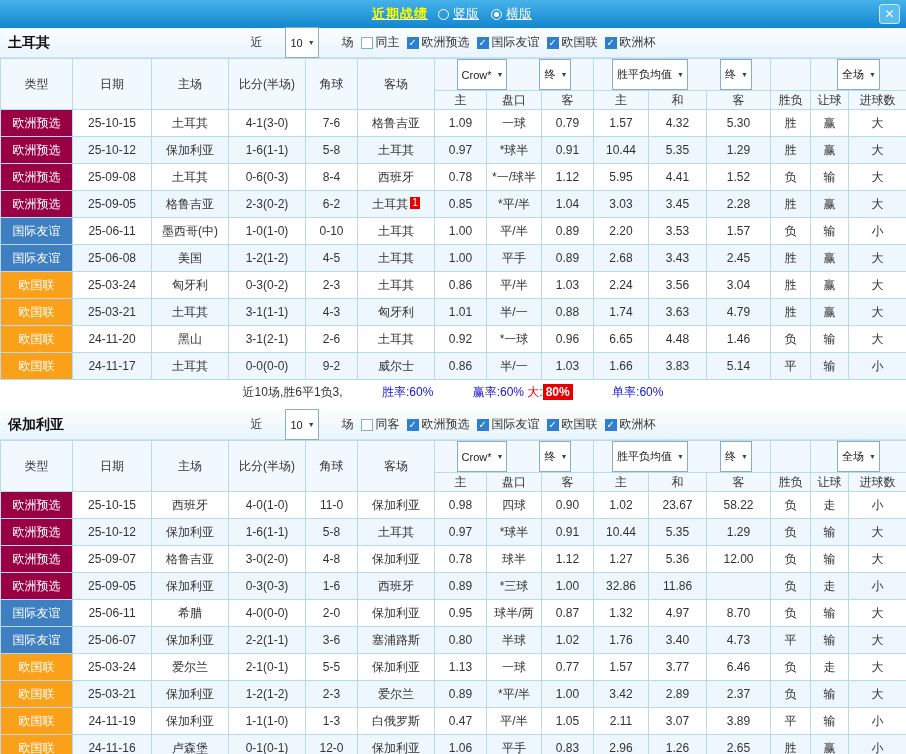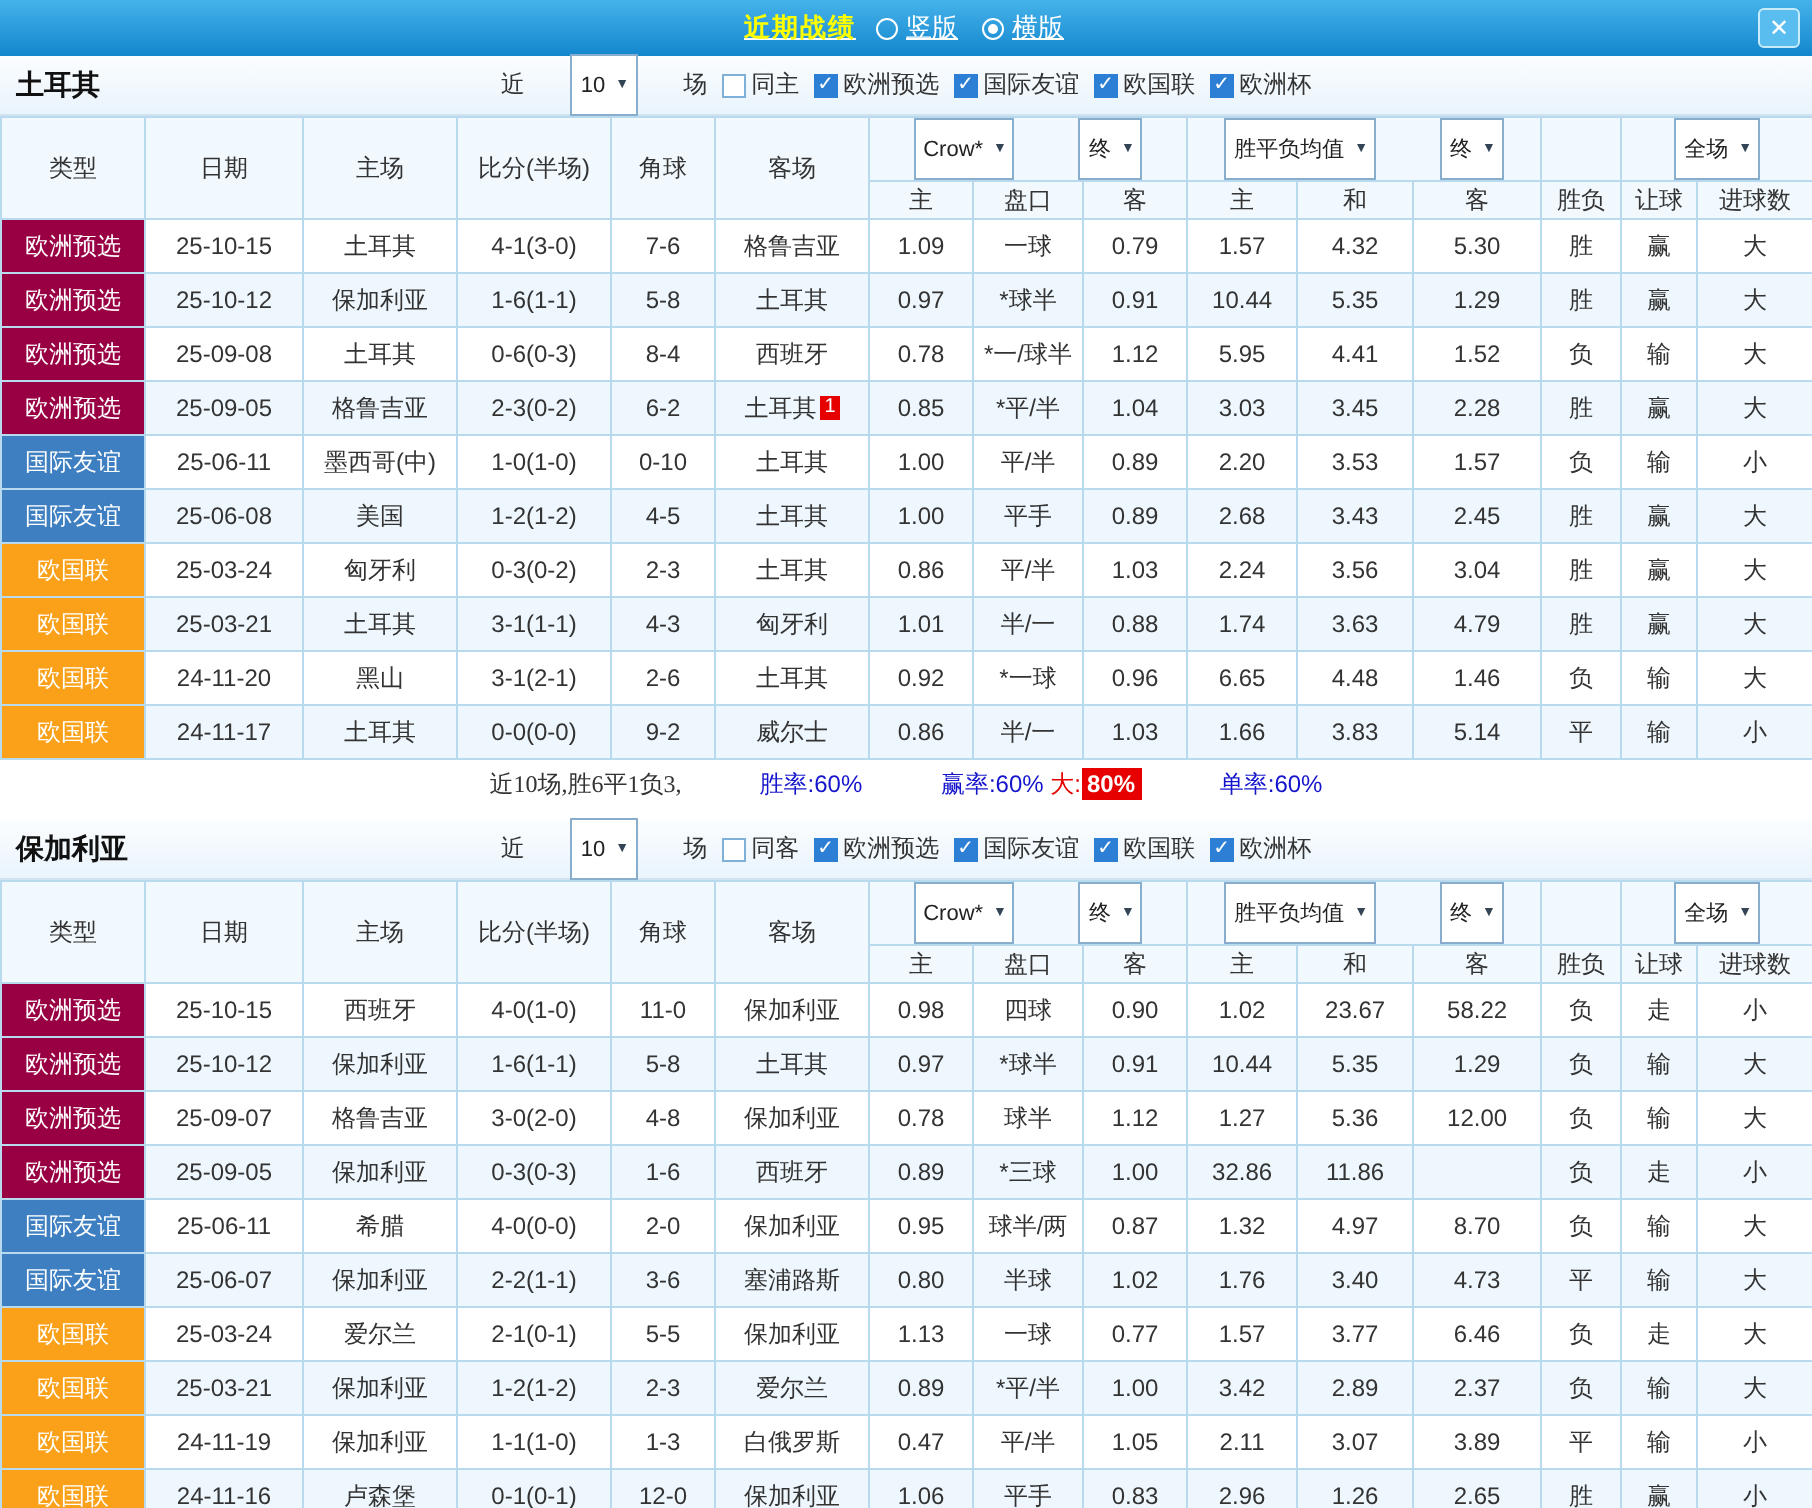--- a/index.html
+++ b/index.html
@@ -49,21 +49,21 @@
   .t-green { color: #009933; }
   .t-def { color: #333; }
   .c-red { color: #e60000; }
   .c-green { color: #009933; }
   .c-blue { color: #1414cc; }
   .redcard { display: inline-block; background: #e60000; color: #fff; font-size: 10px; line-height: 12px; padding: 0 2px; margin-left: 2px; vertical-align: 2px; }
 
   
   .summary { height: 25px; line-height: 25px; text-align: center; font-size: 12px; color: #333; }
   .summary:empty { display: none; }
-  .seg-dark { color: #333; font-family: Liberation Serif, serif; }
+  .seg-dark { color: #333; }
   .seg-blue { color: #1414cc; margin-left: 36px; }
   .seg-red { color: #e60000; }
   .seg-red-badge { background: #e60000; color: #fff; padding: 1px 3px; font-weight: bold; }
 </style>
 </head>
 <body>
 
 <div class="window">
 
   <div class="titlebar">

